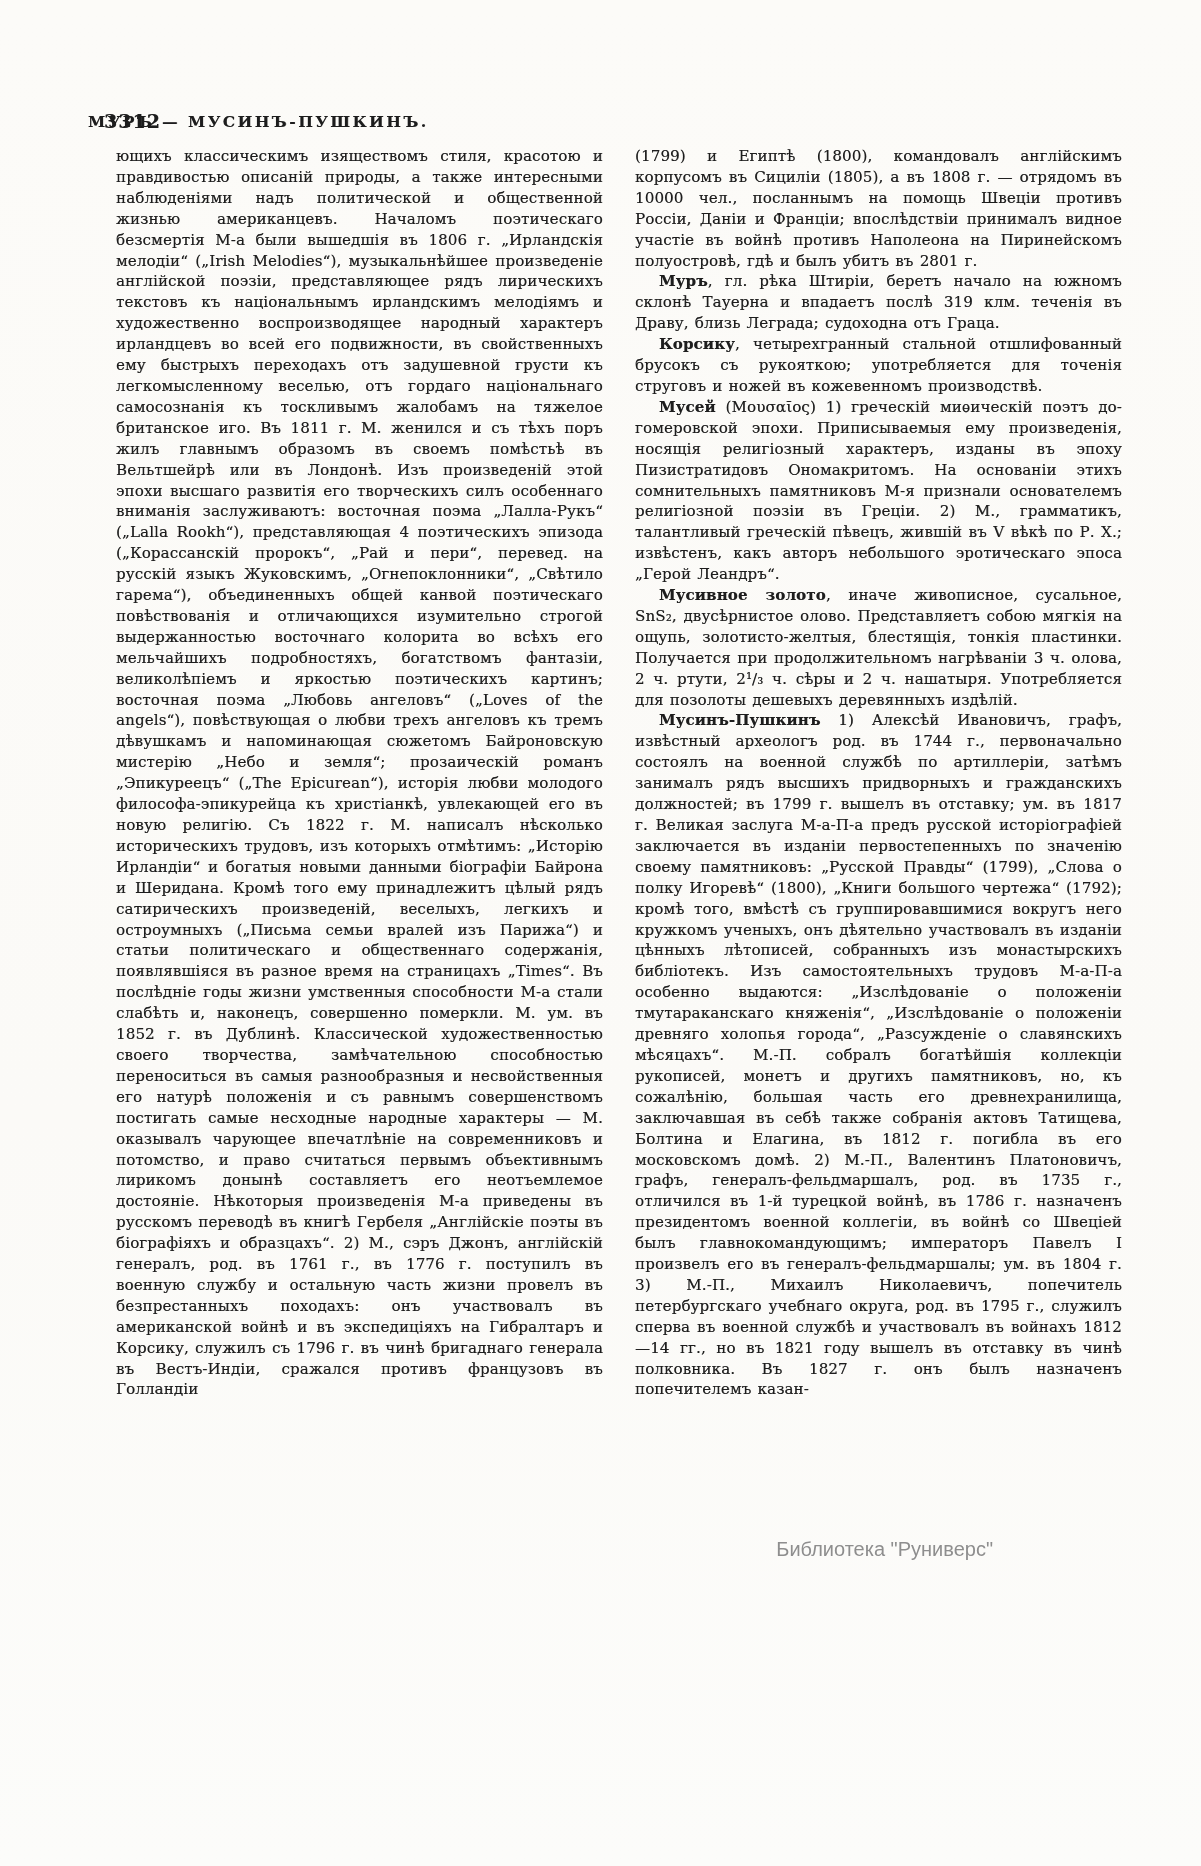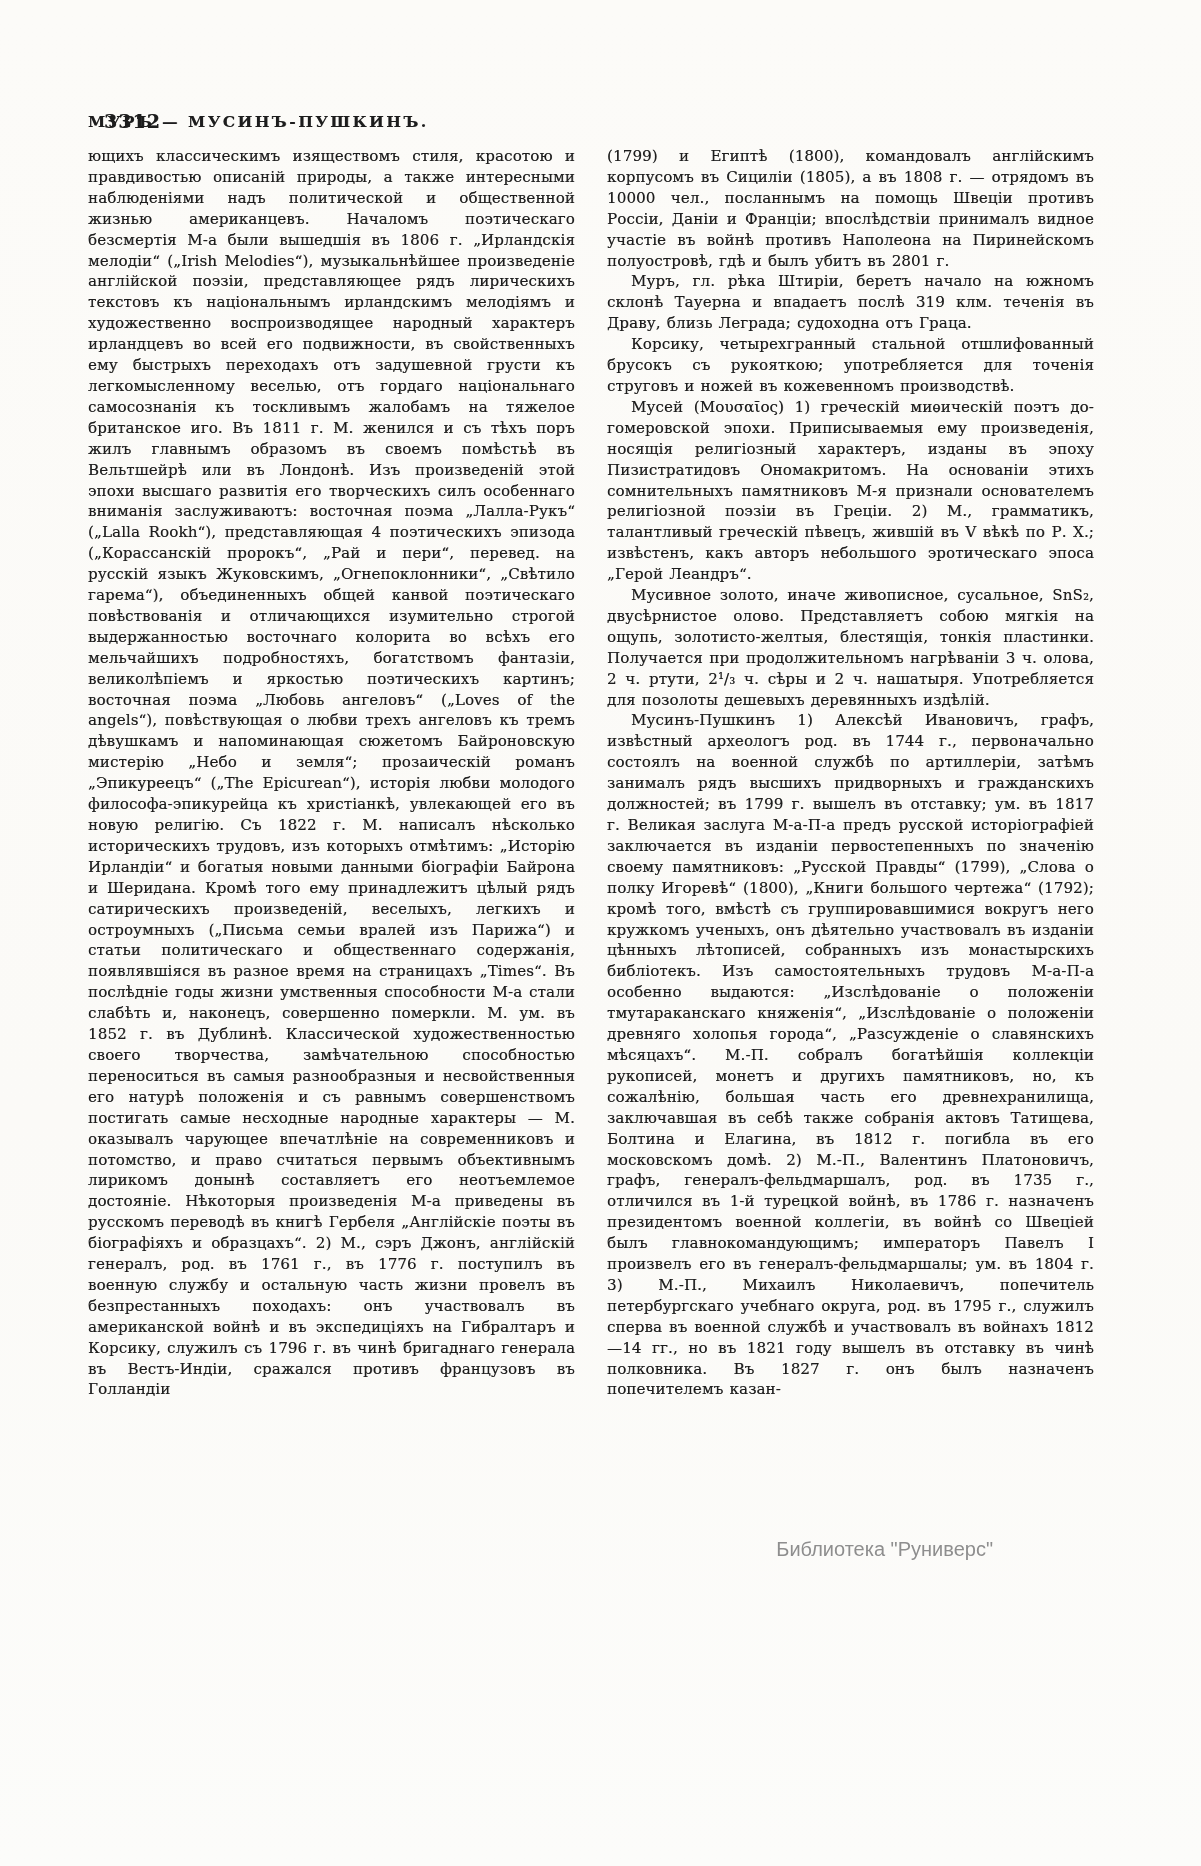--- a/index.html
+++ b/index.html
@@ -31,41 +31,41 @@
   .header-title {
     text-align:left;
     font-weight:bold;
     font-size:15.5px;
     letter-spacing:2.5px;
     padding-top:4px;
     text-shadow:0.3px 0 0 rgba(0,0,0,0.45);
   }
   .columns {
     display:flex;
-    margin-left:88px;
+    margin-left:116px;
     width:1007px;
     align-items:flex-start;
   }
   .col {
     width:487px;
     font-size:15px;
     line-height:20.9px;
     text-align:justify;
     word-spacing:1.2px;
     letter-spacing:0.15px;
     text-shadow:0.3px 0 0 rgba(0,0,0,0.5);
   }
   .divider {
     width:1px;
     background:#3a3a38;
     margin:3px 15px 0 16px;
   }
   .entry { text-indent:1.6em; }
   .entry.cont { text-indent:0; }
-  .entry b { font-weight:normal; }
+  .entry b { font-weight:bold; }
   .watermark {
     position:absolute;
     top:1538px;
     right:208px;
     font-family:"Liberation Sans", sans-serif;
     font-size:20px;
     color:#8e8e8e;
   }
 </style>
 </head>

